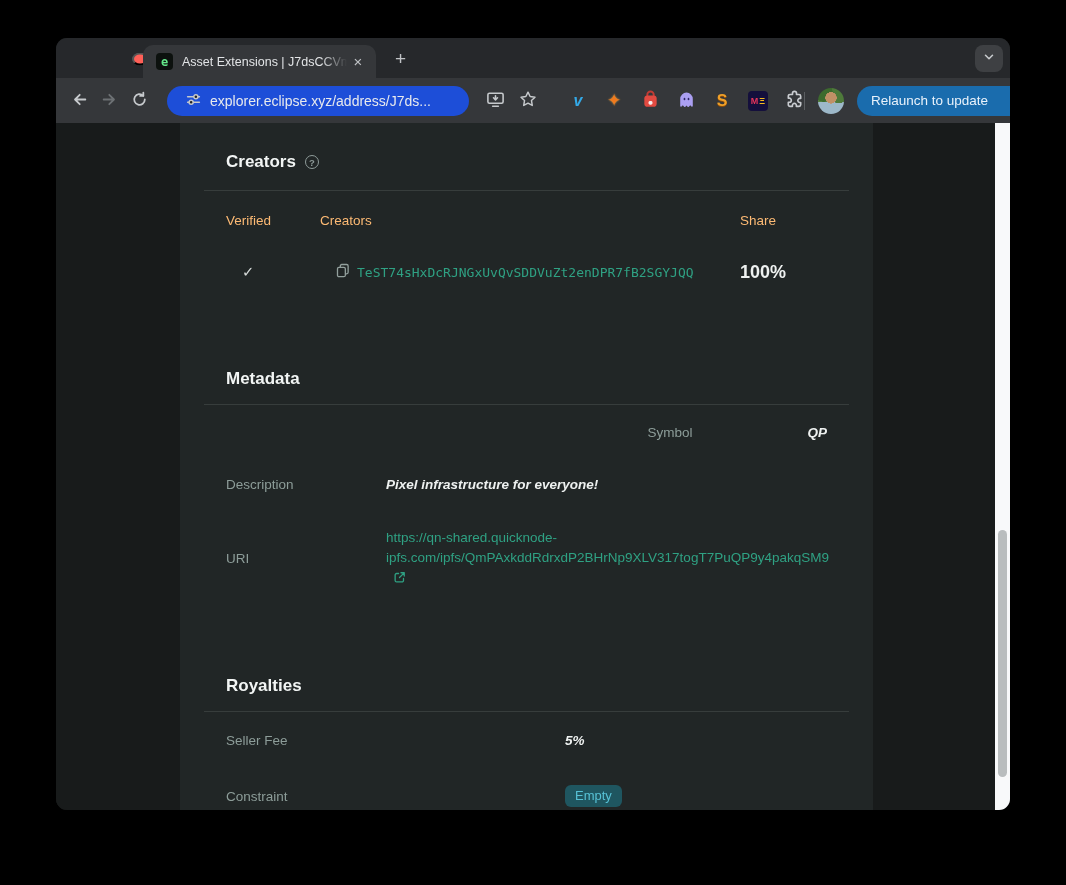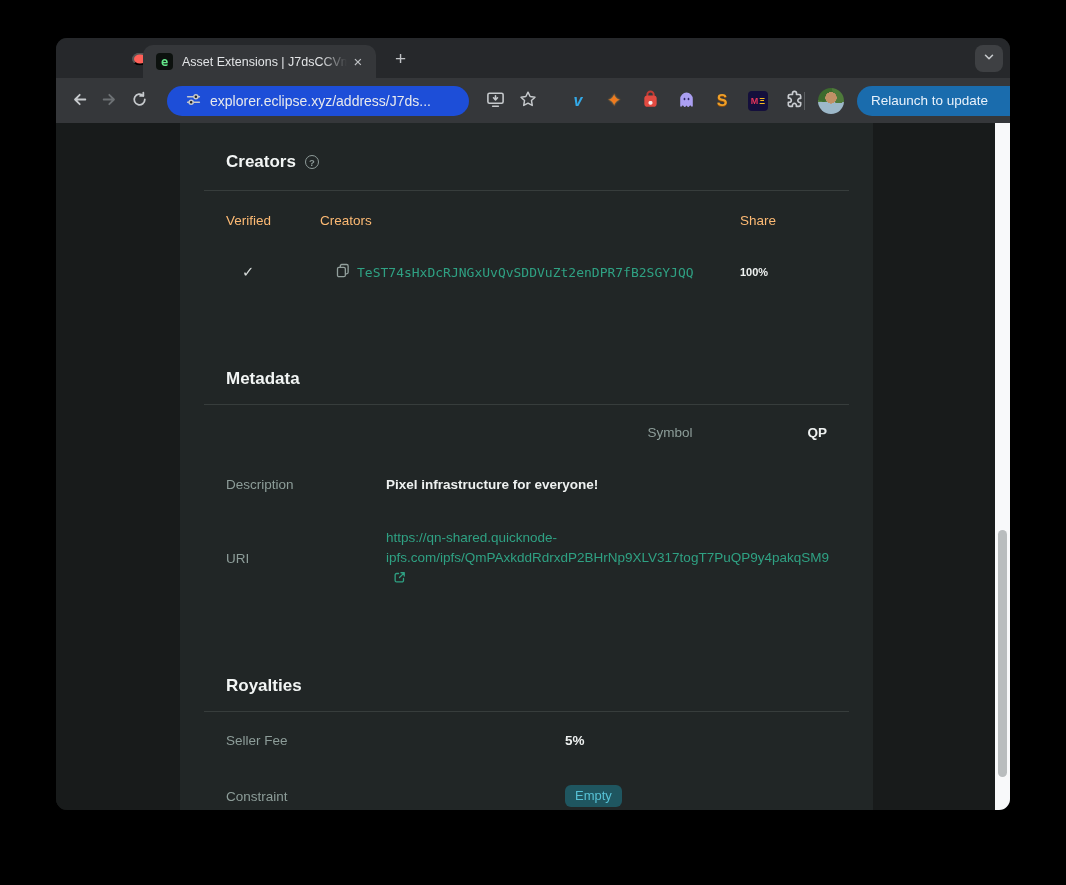--- a/index.html
+++ b/index.html
@@ -77,27 +77,27 @@
   .div.d1{margin-top:17px;} .div.d2{margin-top:14px;}
 
   .cre-header{display:flex;margin:22px 24px 0;padding:0 39px 0 22px;color:#fdba74;font-size:13.5px;}
   .cre-row{display:flex;align-items:center;margin:28px 24px 0;padding:0 39px 0 22px;height:32px;}
   .col-verified{width:94px;flex:none;}
   .col-address{flex:1;display:flex;align-items:center;gap:7px;min-width:0;}
   .col-share{flex:none;width:70px;text-align:left;}
   .check{padding-left:16px;color:#d7dbda;font-size:14.5px;}
   .addr{font-family:"DejaVu Sans Mono",monospace;font-size:13px;color:#2fa183;cursor:pointer;
         text-decoration:none;white-space:nowrap;}
-  .share-val{color:#eef1f0;font-size:11px;font-weight:700;}
+  .share-val{color:#eef1f0;font-size:18px;font-weight:700;}
   .copy-btn,.link-ext{border:0;background:none;padding:0;display:flex;align-items:center;cursor:pointer;}
 
   .kv{display:flex;align-items:center;margin:0 24px;padding:0 22px;font-size:13.5px;}
   .kv .label{flex:none;color:#8d9d99;}
   .kv.meta-row .label{width:160px;} .kv.roy-row .label{width:339px;}
-  .kv .value{color:#eef1f0;font-weight:600;}
+  .kv .value{color:#eef1f0;font-weight:600;font-style:italic;}
   .kv.r-symbol{margin-top:20px;justify-content:flex-end;} .kv.r-desc{margin-top:37px;} .kv.r-uri{margin-top:36px;}
   .kv.r-fee{margin-top:21px;} .kv.r-constraint{margin-top:37px;}
   .uri-wrap{width:448px;line-height:20px;}
   .uri-link{color:#2fa183;text-decoration:none;font-weight:400;overflow-wrap:break-word;
             word-wrap:break-word;cursor:pointer;}
   .link-ext{display:inline-flex;vertical-align:-2px;margin-left:7px;}
   .badge{display:inline-block;background:#1f5660;color:#57c2d6;font-size:13px;font-weight:500;
          padding:3px 10px 4px;border-radius:6px;}
 </style>
 </head>

